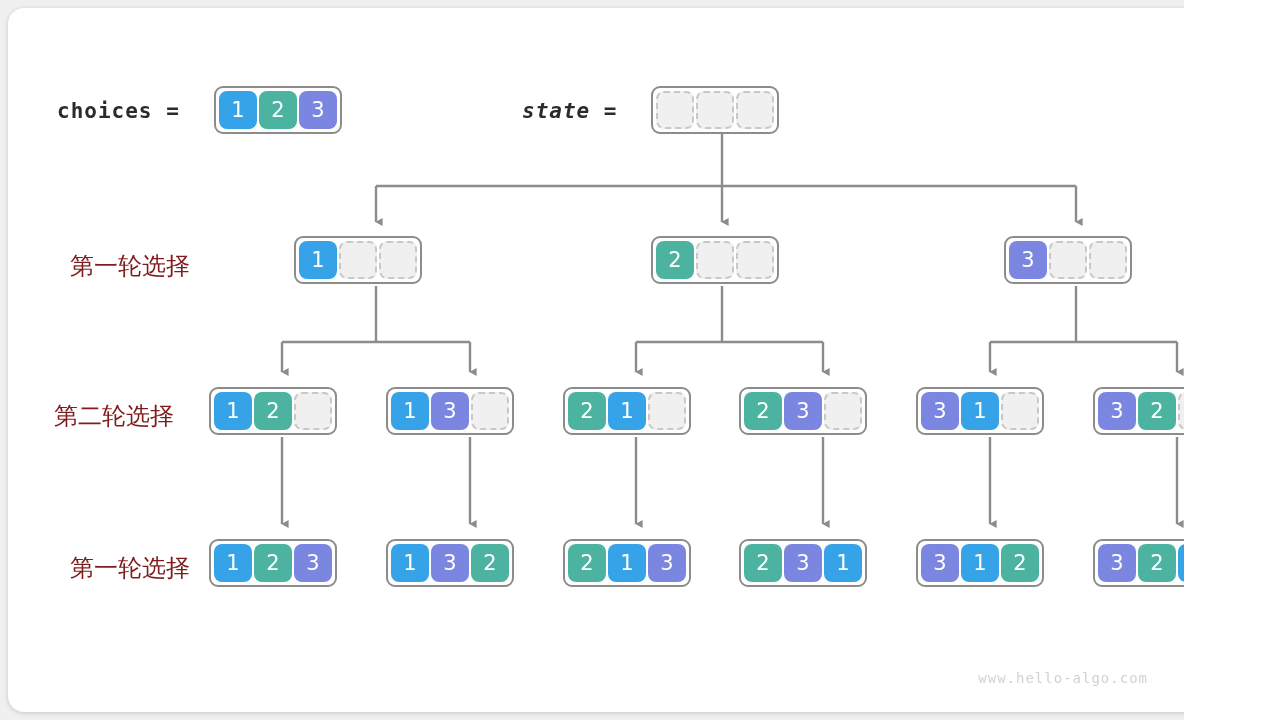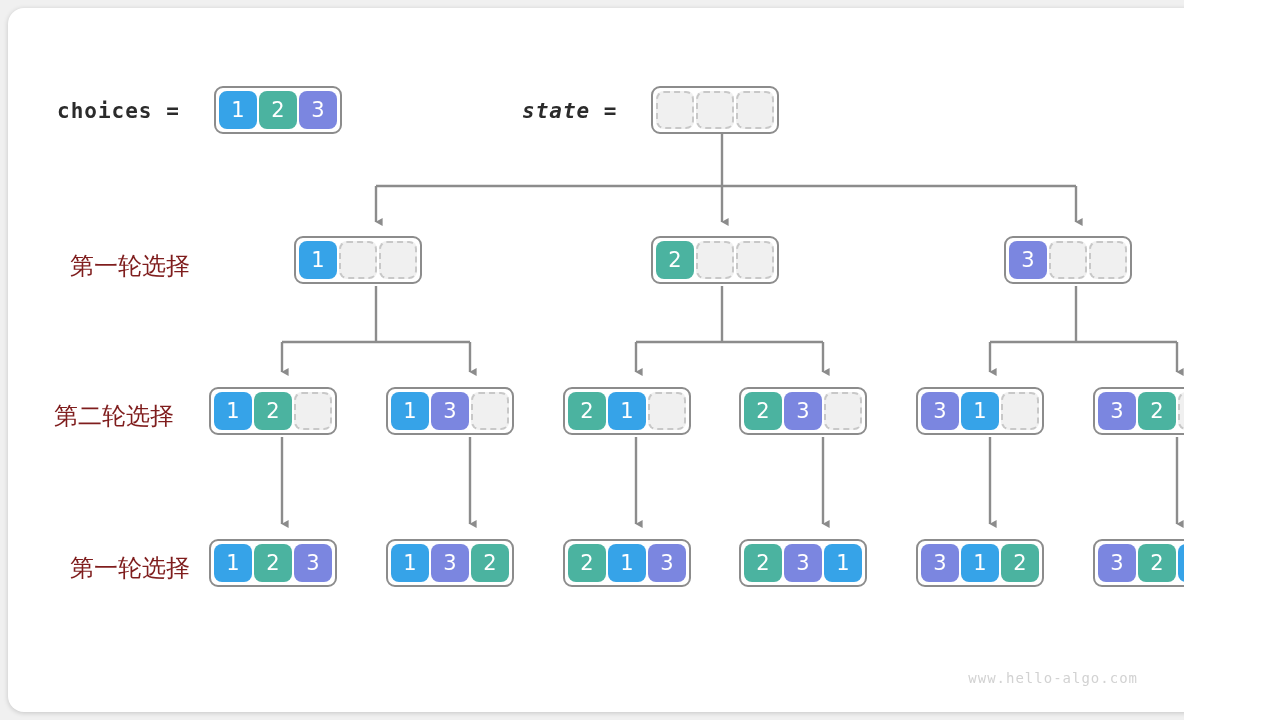--- a/index.html
+++ b/index.html
@@ -73,21 +73,21 @@
   .cell.empty {
     background: #f0f0f0;
     border: 2px dashed #c8c8c8;
     color: transparent;
   }
   .cell.v1 { background: #36a3e8; }
   .cell.v2 { background: #4bb3a0; }
   .cell.v3 { background: #7b86e0; }
   #watermark {
     position: absolute;
-    right: 46px;
+    right: 36px;
     bottom: 34px;
     font-family: "DejaVu Sans Mono", monospace;
     font-size: 14px;
     color: #d2d2d2;
     letter-spacing: 1px;
   }
 </style>
 </head>
 <body>
 

